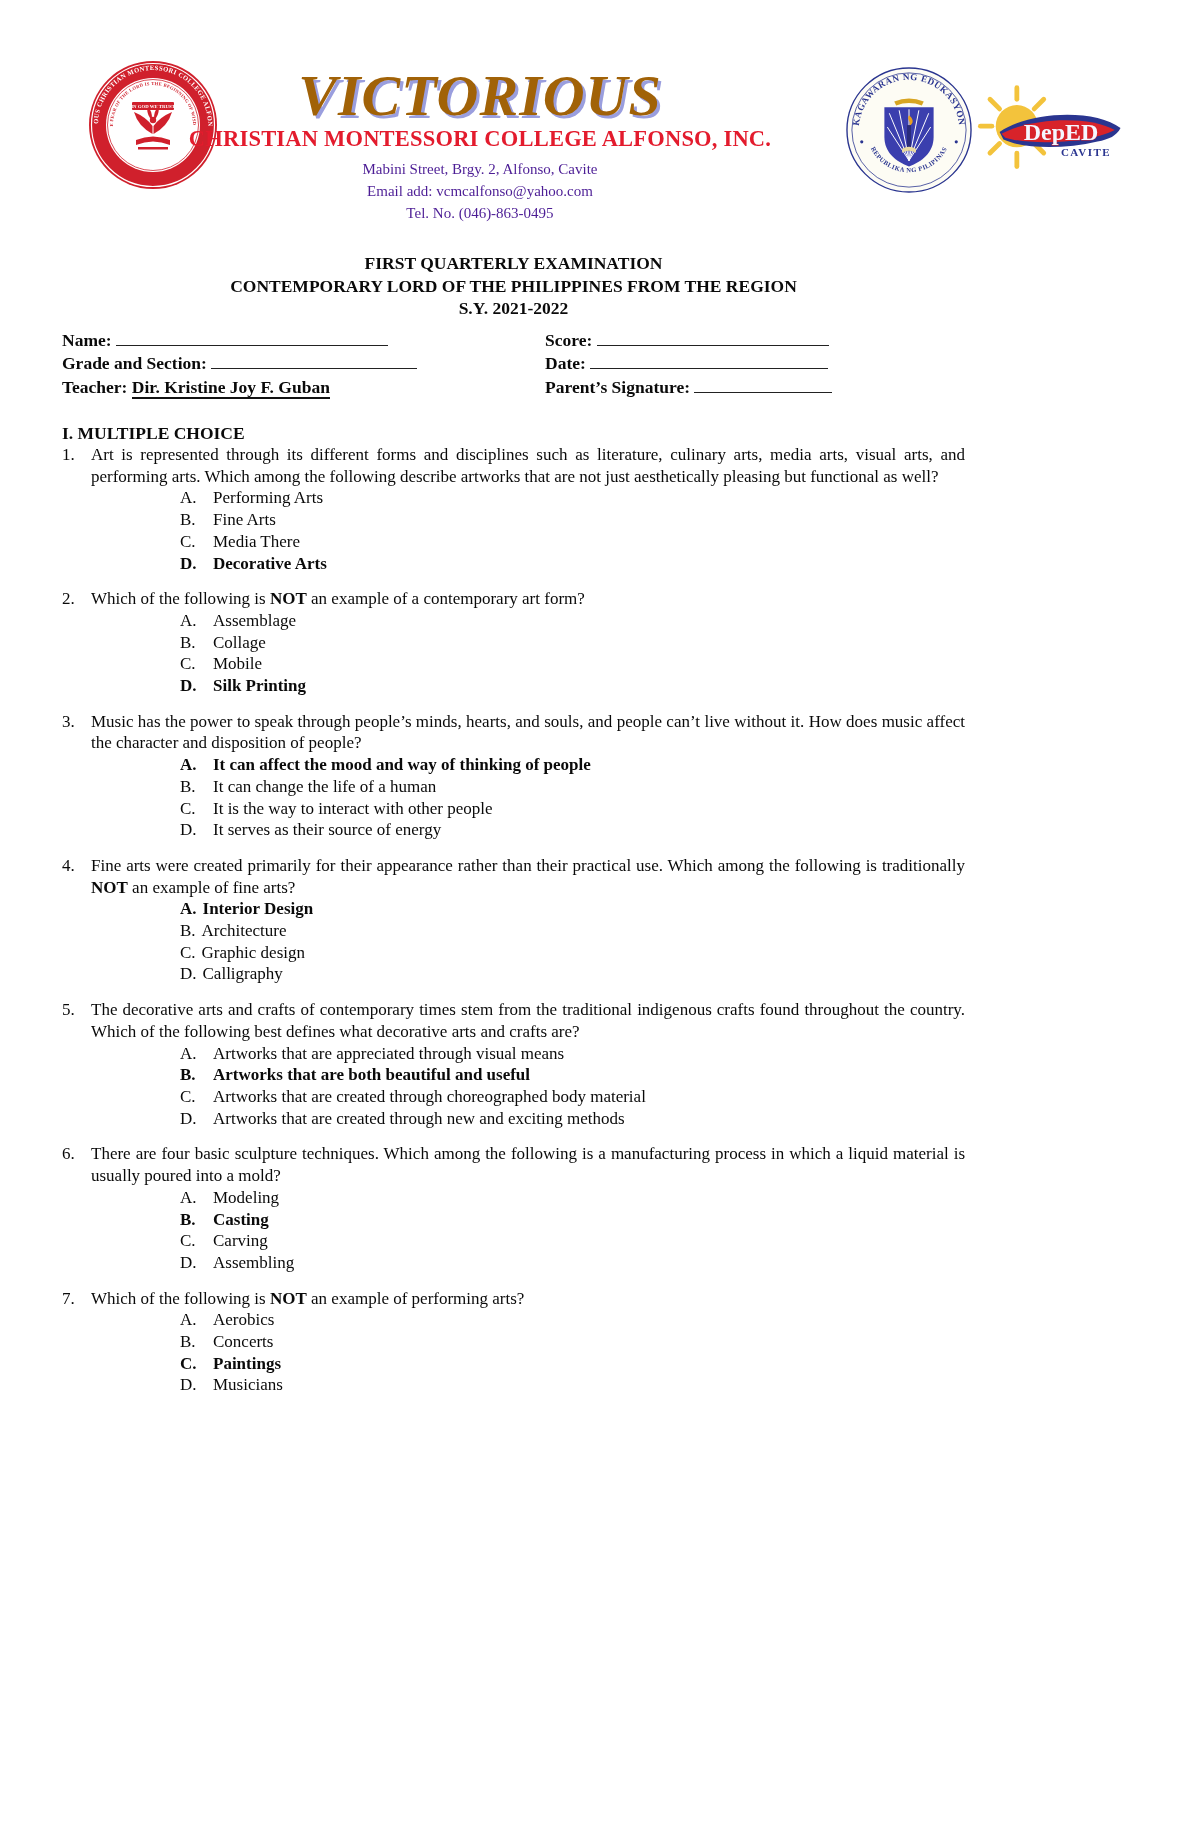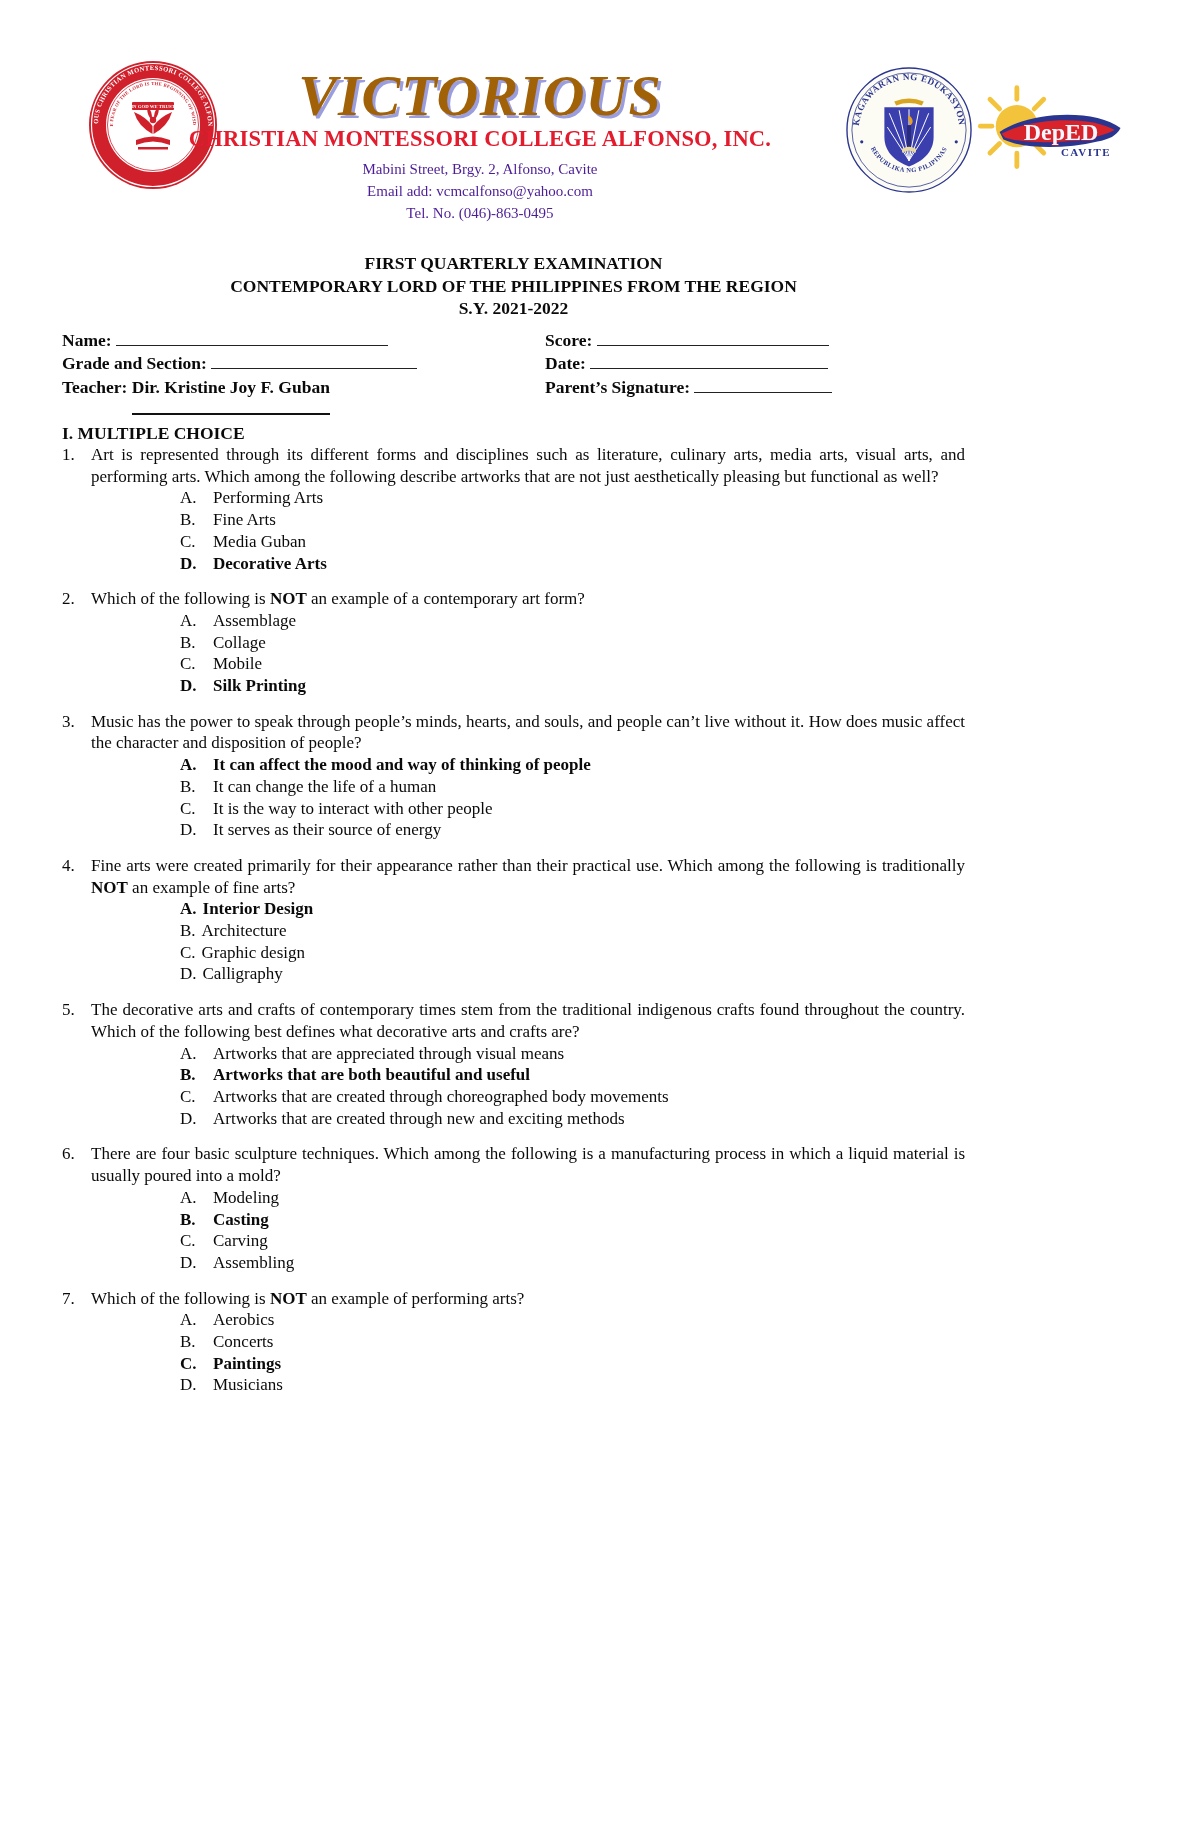--- a/index.html
+++ b/index.html
@@ -28,21 +28,21 @@
 
   .fields { margin-top:9px; font-size:17.5px; }
   .frow   { display:flex; line-height:22.5px; margin-bottom:1px; }
   .fcell-l { width:483px; flex:none; }
   .flabel { font-weight:700;text-align:right; }
   .blank  { display:inline-block; border-bottom:1.6px solid #222; height:15px;
             vertical-align:baseline; }
   .b-name  { width:272px; } .b-score { width:232px; }
   .b-grade { width:206px; } .b-date  { width:238px; }
   .b-sign  { width:138px; }
-  .teacher-name { font-weight:700; border-bottom:2px solid #111; padding-bottom:16px; }
+  .teacher-name { font-weight:700; border-bottom:2px solid #111; padding-bottom:0px; }
 
   .section { margin-top:24px; font-size:17.5px; }
   .sec-heading    { font-weight:700; line-height:22px; }
   .sec-directions { font-weight:700; line-height:22px; margin-bottom:26px; }
 
   
   .questions { font-size:17px; }
   .qblock { margin-bottom:14px; }
   .qrow   { display:flex; }
   .q-num  { width:29px; flex:none; line-height:21.7px; }
@@ -210,21 +210,21 @@
 
       <div class="questions">
   <div class="qblock">
     <div class="qrow">
       <div class="q-num">1.</div>
       <div class="q-text"><span>Art is represented through its different forms and disciplines such as literature, culinary arts, media arts, visual arts, and performing arts. Which among the following describe artworks that are not just aesthetically pleasing but functional as well?</span></div>
     </div>
     <div class="opts">
               <div class="opt"><span class="opt-letter">A.</span><span class="opt-text">Performing Arts</span></div>
               <div class="opt"><span class="opt-letter">B.</span><span class="opt-text">Fine Arts</span></div>
-              <div class="opt"><span class="opt-letter">C.</span><span class="opt-text">Media Guban</span></div>
+              <div class="opt"><span class="opt-letter">C.</span><span class="opt-text">Media There</span></div>
               <div class="opt b"><span class="opt-letter">D.</span><span class="opt-text">Decorative Arts</span></div>
             </div>
   </div>
 
   <div class="qblock">
     <div class="qrow">
       <div class="q-num">2.</div>
       <div class="q-text"><span>Which of the following is </span><span class="b">NOT</span><span> an example of a contemporary art form?</span></div>
     </div>
     <div class="opts">
@@ -262,21 +262,21 @@
   </div>
 
   <div class="qblock">
     <div class="qrow">
       <div class="q-num">5.</div>
       <div class="q-text"><span>The decorative arts and crafts of contemporary times stem from the traditional indigenous crafts found throughout the country. Which of the following best defines what decorative arts and crafts are?</span></div>
     </div>
     <div class="opts">
               <div class="opt"><span class="opt-letter">A.</span><span class="opt-text">Artworks that are appreciated through visual means</span></div>
               <div class="opt b"><span class="opt-letter">B.</span><span class="opt-text">Artworks that are both beautiful and useful</span></div>
-              <div class="opt"><span class="opt-letter">C.</span><span class="opt-text">Artworks that are created through choreographed body movements</span></div>
+              <div class="opt"><span class="opt-letter">C.</span><span class="opt-text">Artworks that are created through choreographed body material</span></div>
               <div class="opt"><span class="opt-letter">D.</span><span class="opt-text">Artworks that are created through new and exciting methods</span></div>
             </div>
   </div>
 
   <div class="qblock">
     <div class="qrow">
       <div class="q-num">6.</div>
       <div class="q-text"><span>There are four basic sculpture techniques. Which among the following is a manufacturing process in which a liquid material is usually poured into a mold?</span></div>
     </div>
     <div class="opts">

